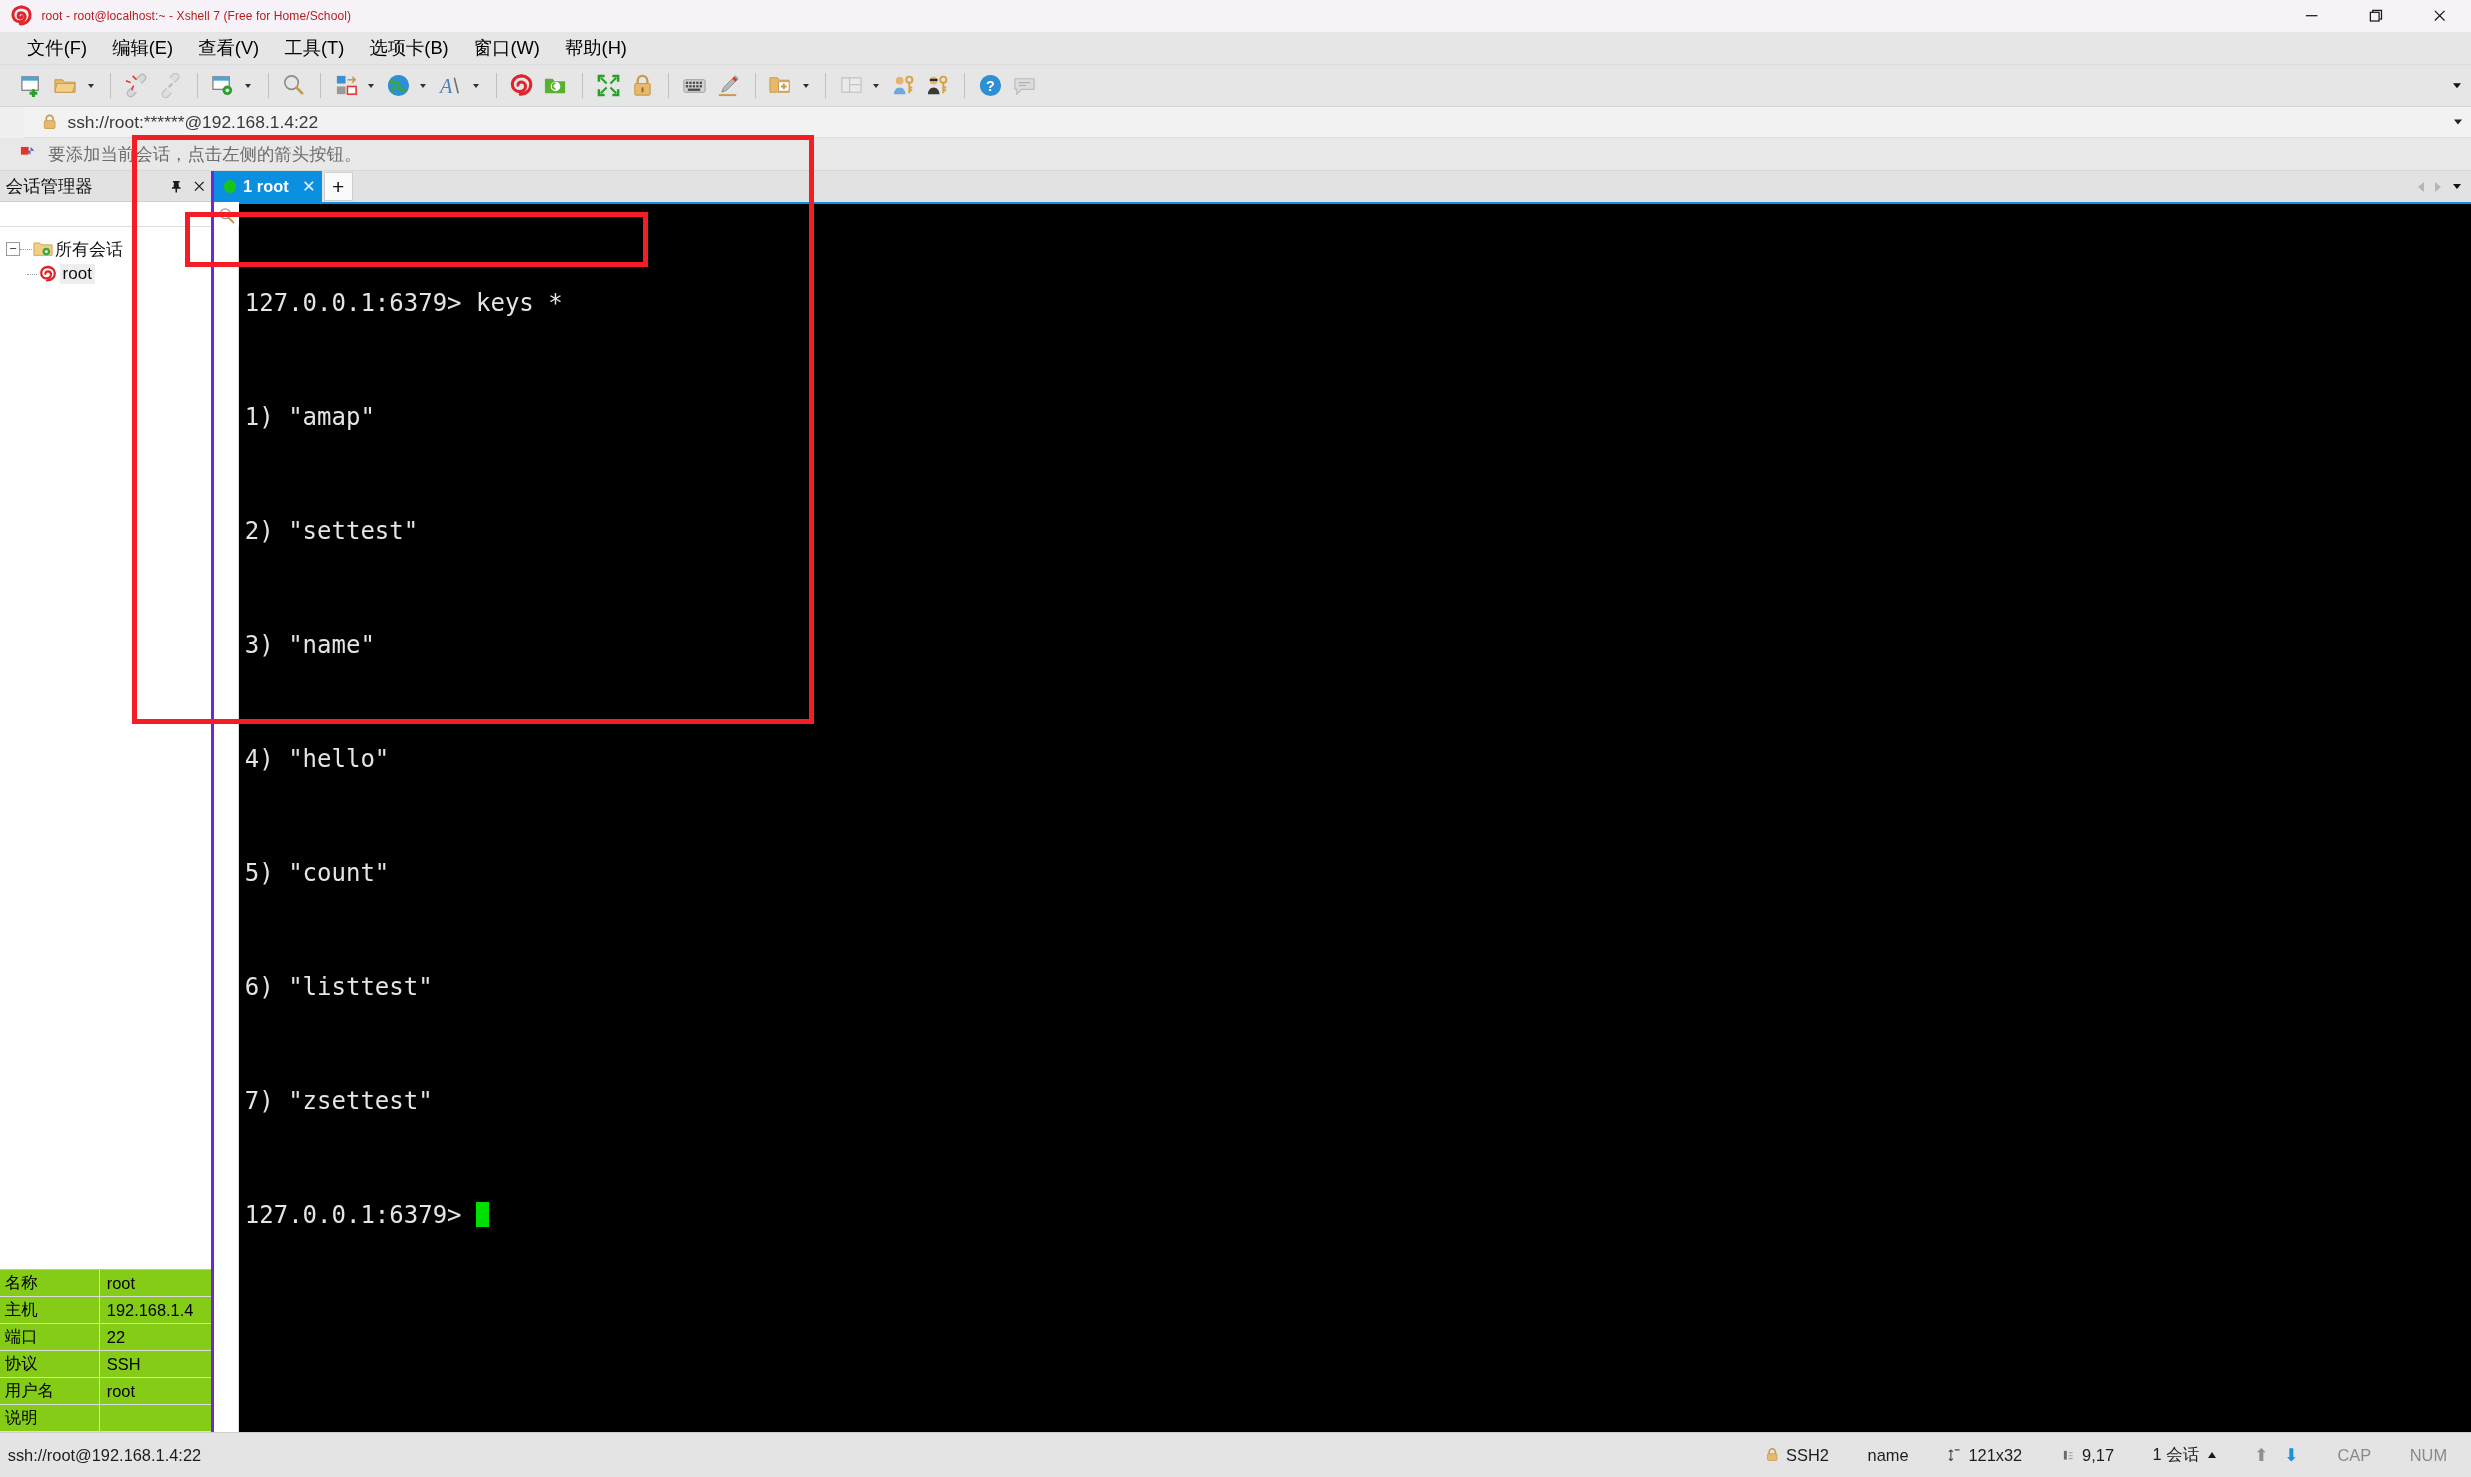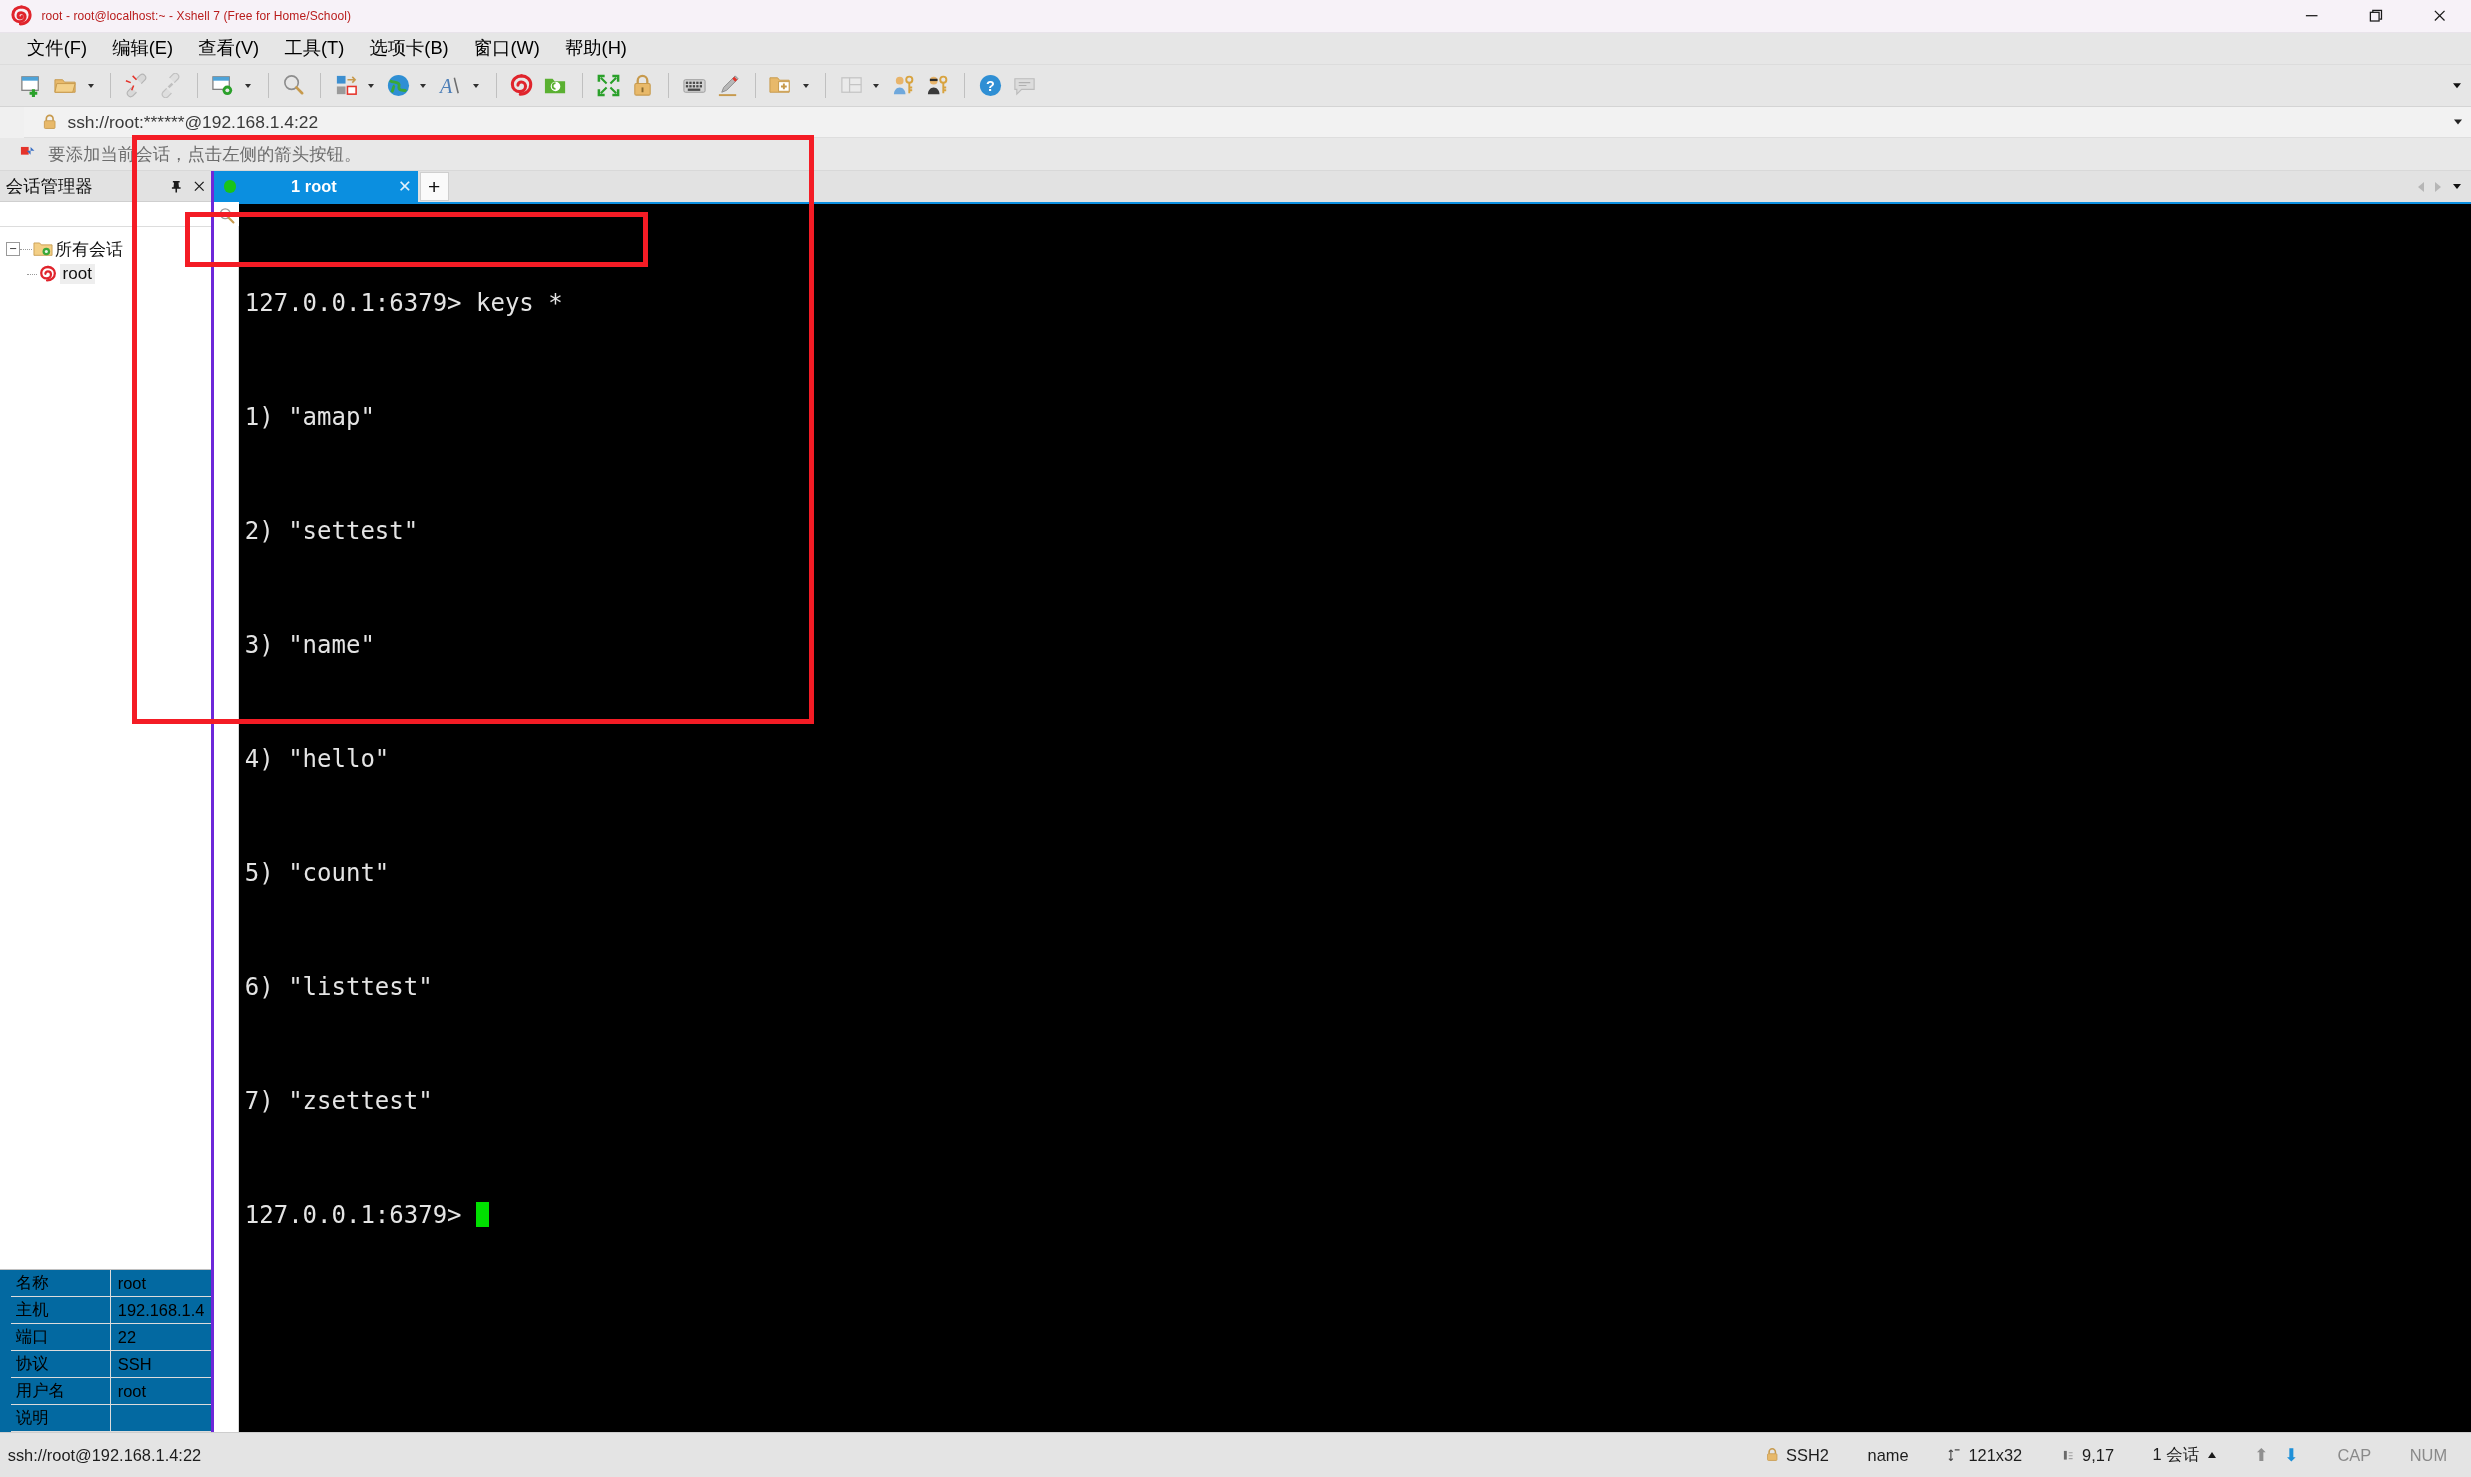--- a/index.html
+++ b/index.html
@@ -151,21 +151,21 @@
     font-size: 12.6px; line-height: 1; color: #333; flex: none;
   }
   .tree-dots { width: 11.6px; height: 1px; border-top: 1px dotted #9a9a9a; flex: none; }
   .tree-icon { width: 23px; display: flex; align-items: center; justify-content: center; flex: none; }
   .tree-label { font-size: 17px; color: #111; white-space: nowrap; }
   .tree-child { padding-left: 27px; }
   .tree-child .tree-label { background: #eeeeee; padding: 0 2.9px; }
   .tree-hline { width: 9.7px; height: 1px; border-top: 1px dotted #9a9a9a; flex: none; margin-top: 0px; }
 
   
-  .props { flex: none; border-top: 1px solid #c0c0c0; background: #0369a1; padding-left: 11px; }
+  .props { flex: none; border-top: 1px solid #c0c0c0; background: #84cc16; }
   .prop-row { display: flex; height: 27px; border-bottom: 1px solid #dcdcdc; }
   .prop-key {
     width: 100px; flex: none; font-size: 16.4px; color: #000;
     padding-left: 4.8px; display: flex; align-items: center;
     border-right: 1px solid #dcdcdc;
   }
   .prop-val { flex: 1; font-size: 16.4px; color: #000; padding-left: 6.8px; display: flex; align-items: center; }
 
   
   .main-col { flex: 1; display: flex; flex-direction: column; min-width: 0; }
@@ -176,21 +176,20 @@
     background: #e2e2e2;
     display: flex; align-items: flex-end;
     position: relative;
   }
   .tab {
     height: 31px; min-width: 93px;
     background: #0b8fe0;
     display: flex; align-items: center;
     padding: 0 5.8px 0 9.7px;
     position: relative;
-    gap: 48px;
   }
   .tab-dot {
     width: 12.6px; height: 12.6px; border-radius: 50%;
     background: #19c419; margin-right: 6.8px; flex: none;
   }
   .tab-label { font-size: 16.4px; font-weight: bold; color: #fff; white-space: nowrap; }
   .tab-close { margin-left: 13.5px; font-size: 16.4px; color: #dff0fb; }
   .tab-add {
     width: 29px; height: 29px; margin-left: 1.9px; margin-bottom: 1px;
     background: #fafafa; border: 1px solid #cfcfcf;

